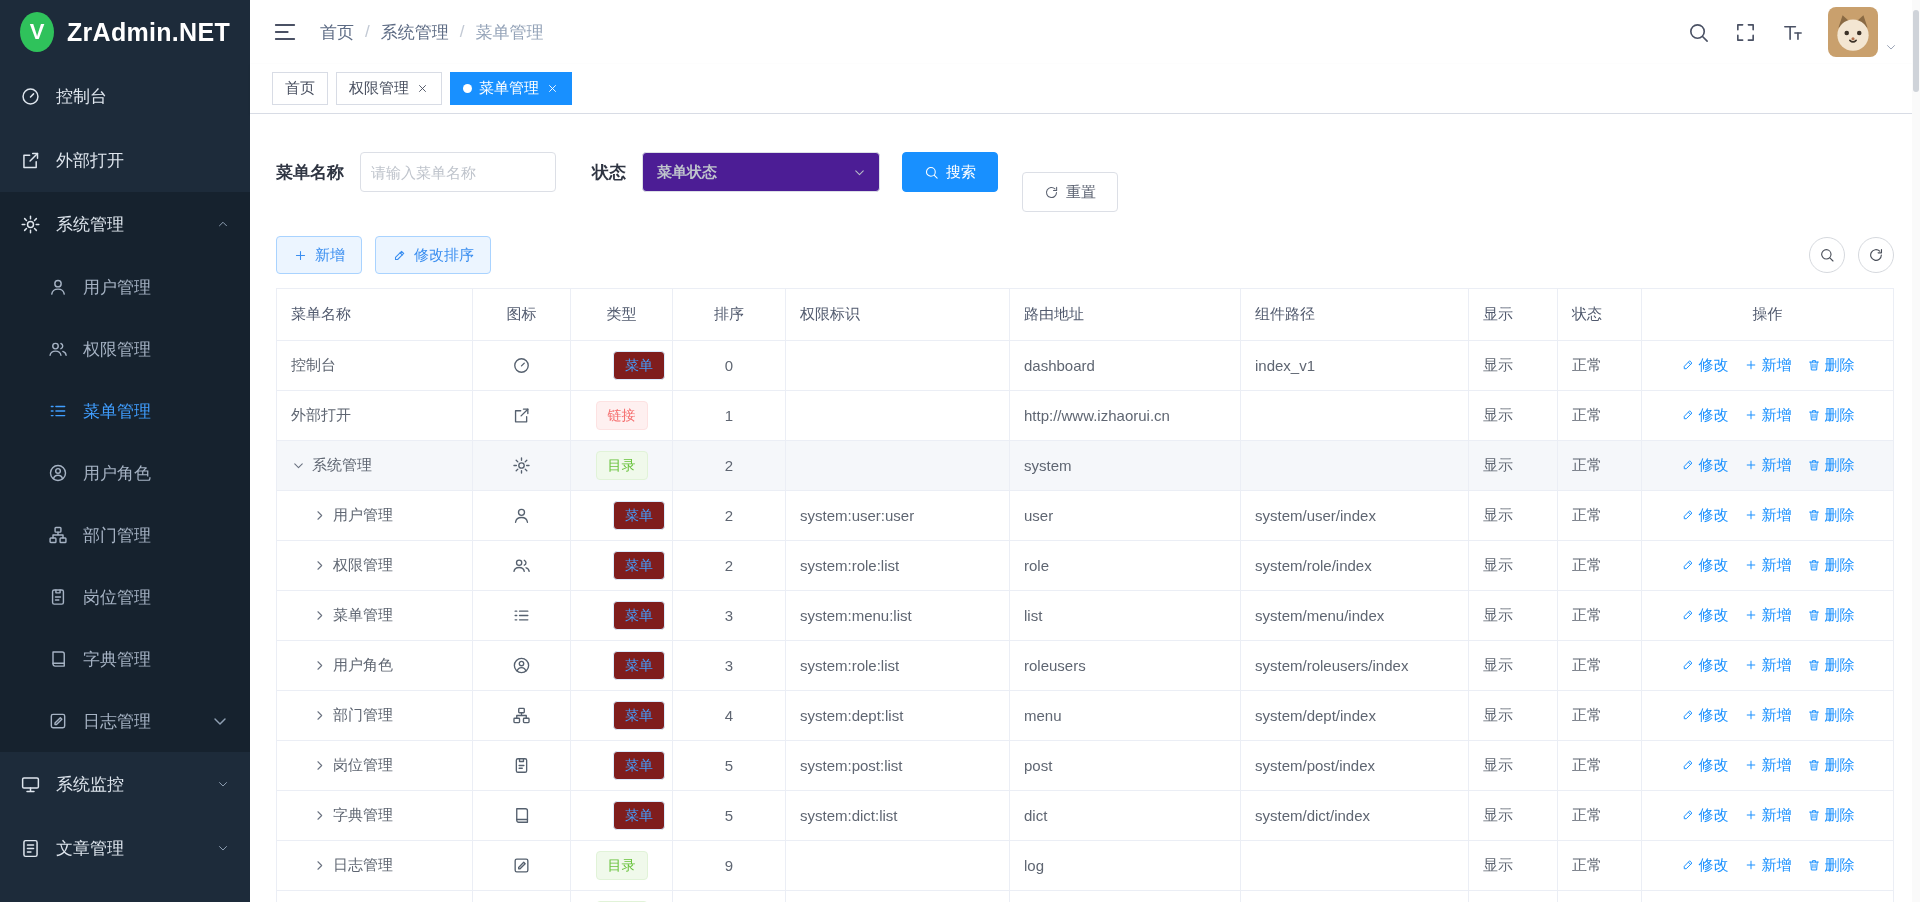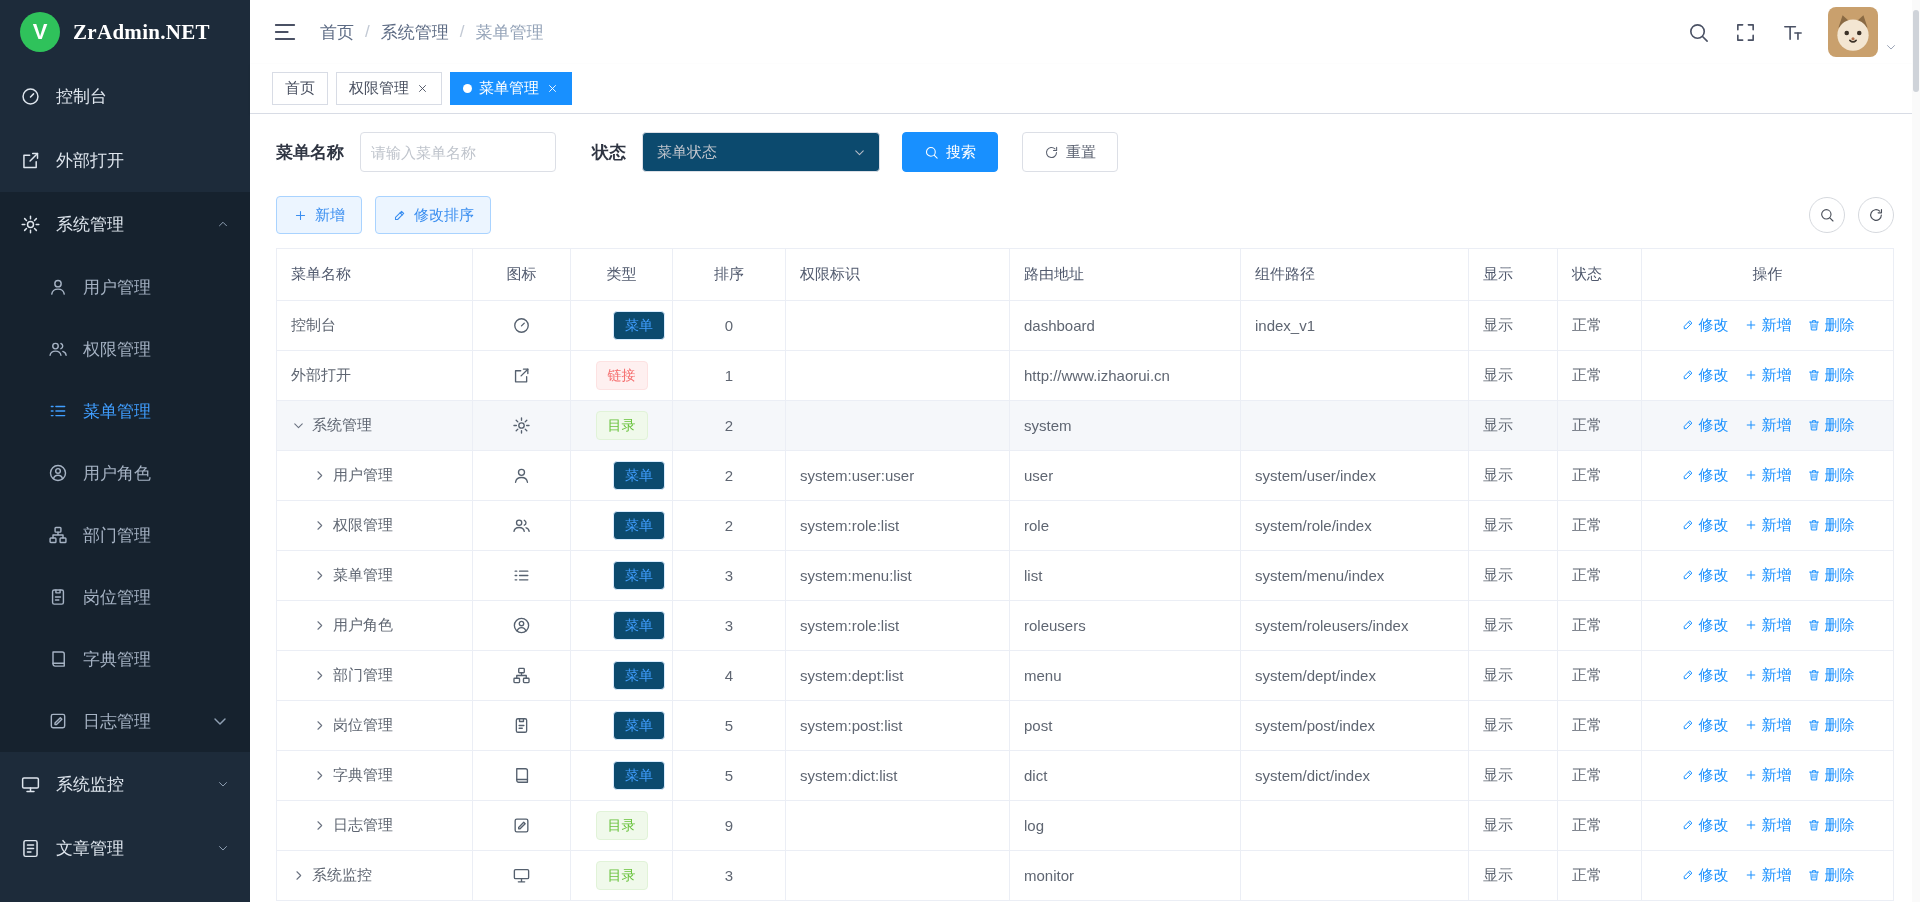--- a/index.html
+++ b/index.html
@@ -5,21 +5,21 @@
   * { margin:0; padding:0; box-sizing:border-box; }
   html,body { width:1920px; height:902px; overflow:hidden;
     font-family:"Liberation Sans","DejaVu Sans",sans-serif; background:#fff; }
   .app { display:flex; width:100%; height:100%; }
 
   
   .sidebar { width:250px; background:#1d2b3a; flex-shrink:0; display:flex; flex-direction:column; overflow:hidden; }
   .logo { height:64px; display:flex; align-items:center; gap:13px; padding:0 20px; flex-shrink:0; cursor:pointer; }
   .logo-badge { width:40px; height:40px; border-radius:50%; background:#2fc25b; color:#fff;
     display:flex; align-items:center; justify-content:center; font-size:22px; font-weight:700; }
-  .logo-title { color:#fff; font-size:21px; font-weight:700; letter-spacing:.3px;font-family:Liberation Serif, serif; }
+  .logo-title { color:#fff; font-size:25px; font-weight:700; letter-spacing:.3px; }
   .menu { flex:1; overflow:hidden; }
   .menu-item { height:64px; display:flex; align-items:center; gap:15px; padding:0 20px;
     font-size:17px; color:#dfe6ee; cursor:pointer; white-space:nowrap; }
   .menu-item .icon { width:21px; height:21px; flex-shrink:0; }
   .menu-item .arrow { margin-left:auto; width:14px; height:14px; color:#8fa0b3; }
   .menu-group { background:#16222e; }
   .menu-item.lvl1 { height:62px; padding-left:48px; color:#a6b3c4; }
   .menu-item.lvl1 .icon { width:20px; height:20px; }
   .menu-item.active { color:#409eff; }
 
@@ -49,49 +49,49 @@
   .tab .tab-close { width:13px; height:13px; }
 
   
   .content { flex:1; padding:18px 26px; background:#fff; overflow:hidden; }
   .filter-row { display:flex; align-items:center; margin-bottom:24px; }
   .f-label { font-size:17px; font-weight:700; color:#2f3542; margin-right:16px; white-space:nowrap; }
   .text-input { width:196px; height:40px; border:1px solid #dcdfe6; border-radius:4px; padding:0 10px;
     font-size:15px; color:#606266; margin-right:36px; outline:none; font-family:inherit; }
   .text-input::placeholder { color:#bfc4cc; }
   .select { width:238px; height:40px; border:1px solid #dcdfe6; border-radius:4px; display:flex; align-items:center;
-    justify-content:space-between; padding:0 12px 0 14px; margin-right:22px; cursor:pointer; background:#0c4a6e; }
+    justify-content:space-between; padding:0 12px 0 14px; margin-right:22px; cursor:pointer; background:#4c1d95;font-weight:bold; }
   .select .ph { font-size:15px; color:#bfc4cc; }
   .select .icon { width:15px; height:15px; color:#b6bcc6; }
   .btn { height:40px; border-radius:4px; display:inline-flex; align-items:center; gap:7px; font-size:15px;
     cursor:pointer; padding:0 21px; border:1px solid transparent; font-family:inherit; white-space:nowrap; }
   .btn .icon { width:15px; height:15px; }
   .btn.primary { background:#1890ff; border-color:#1890ff; color:#fff; margin-right:24px; }
-  .btn.default { background:#fff; border-color:#dcdfe6; color:#5a6170; }
+  .btn.default { background:#fff; border-color:#dcdfe6; color:#5a6170;margin-top:40px; }
   .btn.plain { background:#ecf5ff; border-color:#a9d3ff; color:#3a8ef0; height:38px; padding:0 16px; margin-right:13px; }
   .action-row { display:flex; align-items:center; margin-bottom:14px; }
   .right-tools { margin-left:auto; display:flex; align-items:center; gap:13px; }
   .circle-btn { width:36px; height:36px; border-radius:50%; border:1px solid #d6d9de; background:#fff; color:#4a4f59;
     display:flex; align-items:center; justify-content:center; cursor:pointer; }
   .circle-btn .icon { width:16px; height:16px; }
 
   
   .grid { width:100%; border-collapse:collapse; table-layout:fixed; }
   .grid th,.grid td { border:1px solid #ebeef5; height:50px; padding:0 14px; font-size:15px;
     text-align:left; font-weight:400; overflow:hidden; white-space:nowrap; text-overflow:ellipsis; }
   .grid th { color:#515a6e; height:52px; }
   .grid td { color:#5f6672; }
   .grid .c { text-align:center; }
   .grid tr.hl td { background:#f5f7fa; }
   .name-cell { display:flex; align-items:center; gap:6px; }
   .name-cell.lvl1 { padding-left:21px; }
   .tree-caret { width:15px; height:15px; color:#6a7280; flex-shrink:0; cursor:pointer; }
   .cell-icon { width:19px; height:19px; color:#55606e; vertical-align:middle; }
   .tag { display:inline-block; padding:4px 11px; border-radius:4px; font-size:14px; line-height:1.3; border:1px solid; }
-  .tag.blue  { background:#0c4a6e; border-color:#d9ecff; color:#409eff;margin-left:28px; }
+  .tag.blue  { background:#7f1d1d; border-color:#d9ecff; color:#409eff;margin-left:28px; }
   .tag.red   { background:#fef0f0; border-color:#fde2e2; color:#f56c6c; }
   .tag.green { background:#f0f9eb; border-color:#e1f3d8; color:#67c23a; }
   td.ops { text-align:center; }
   .op-link { color:#1890ff; display:inline-flex; align-items:center; gap:4px; font-size:15px; cursor:pointer;
     margin-right:15px; text-decoration:none; }
   .op-link:last-child { margin-right:0; }
   .op-link .icon { width:14px; height:14px; }
 
   
   .page-scrollbar { position:fixed; top:0; right:0; width:8px; height:100%; background:#fafafa; }

